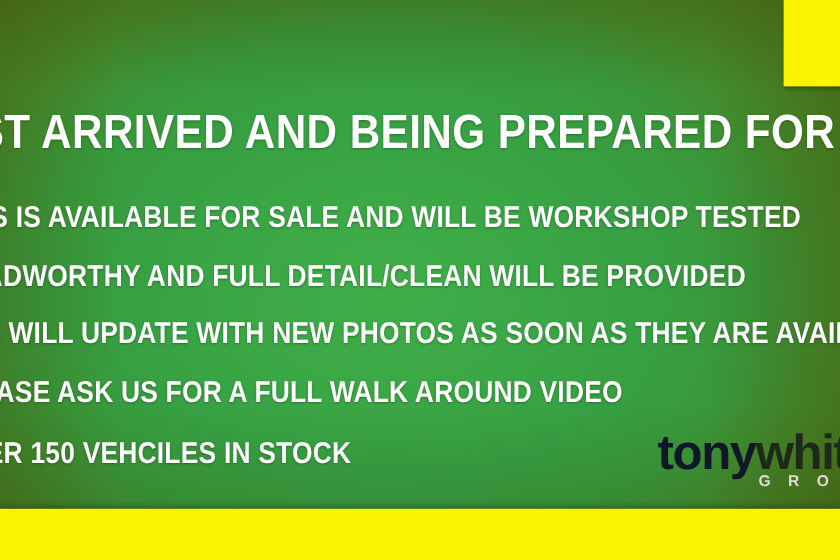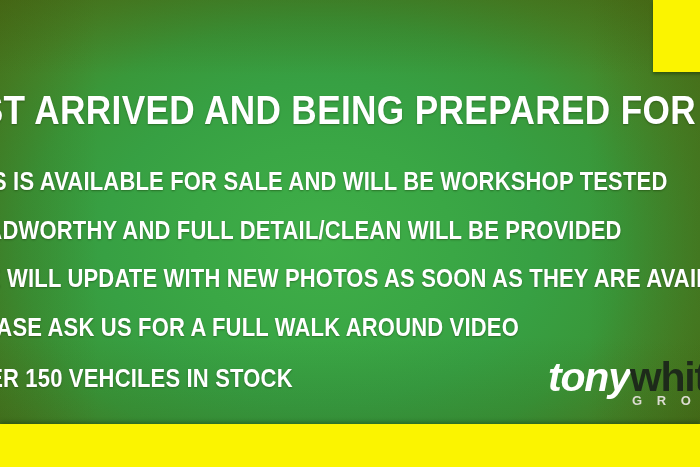--- a/index.html
+++ b/index.html
@@ -102,21 +102,21 @@
   #logo-wordmark {
     position: absolute;
     left: 0;
     top: 0;
     font-size: 41px;
     font-weight: 700;
     letter-spacing: -1.2px;
     line-height: 44px;
     white-space: nowrap;
   }
-  #logo-tony { color: #ffffff; font-style: italic; }
+  #logo-tony { color: #0f172a; }
   #logo-white { color: #1d2a1a; }
   #logo-sub {
     position: absolute;
     left: 84px;
     top: 38px;
     font-size: 13px;
     font-weight: 700;
     color: #dcdcd2;
     letter-spacing: 5.5px;
     white-space: nowrap;

